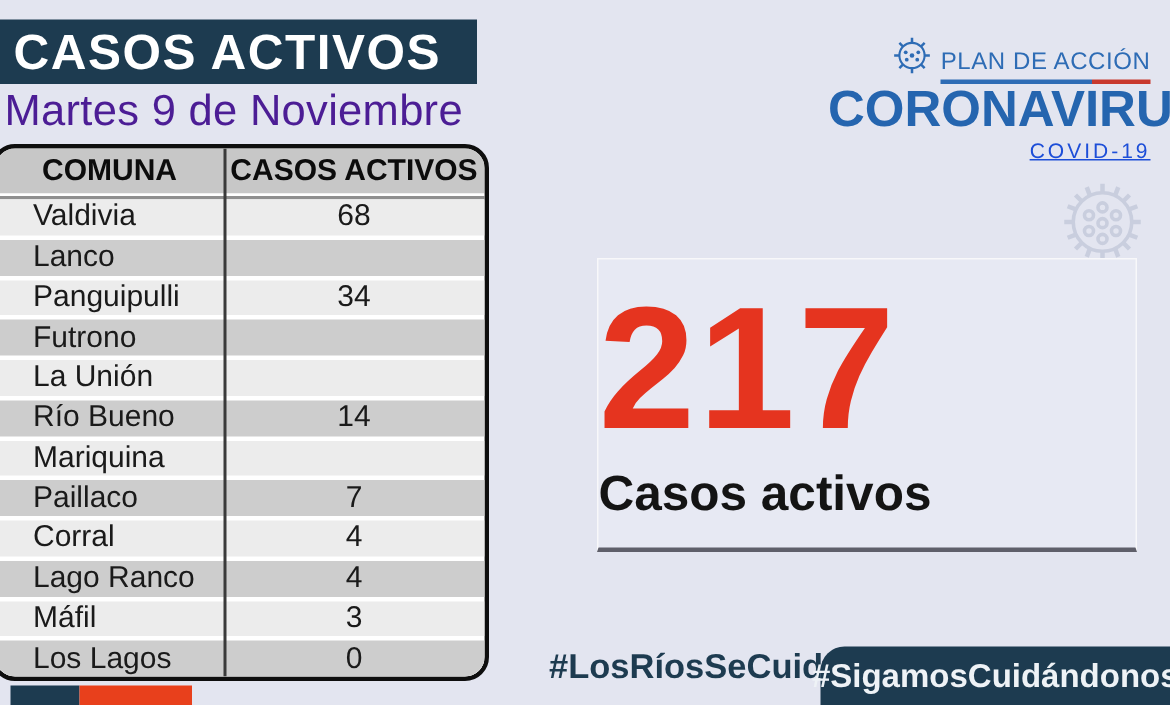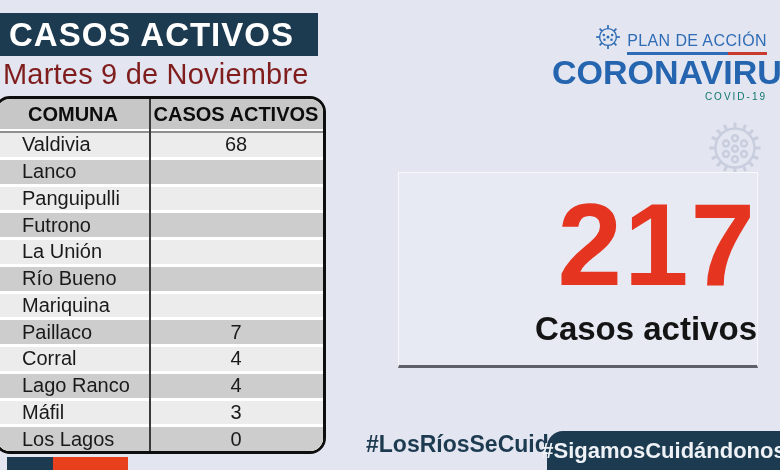--- a/index.html
+++ b/index.html
@@ -16,21 +16,21 @@
   .banner {
     position: absolute; left: 0; top: 13px;
     width: 318px; height: 43px;
     background: #1d3b50;
     color: #ffffff;
     font-size: 33px; font-weight: bold; letter-spacing: 1px;
     line-height: 43px; padding-left: 9px;
   }
   .date {
     position: absolute; left: 3px; top: 58px;
-    color: #7f1d1d; font-size: 29px; letter-spacing: 0.2px;
+    color: #4c1d95; font-size: 29px; letter-spacing: 0.2px;
   }
 
   
   .ctable {
     position: absolute; left: -6px; top: 96px;
     width: 332px; height: 358px;
     background: #ffffff;
     border: 3px solid #0e0e0e;
     border-radius: 16px;
     overflow: hidden;
@@ -64,30 +64,30 @@
     color: #2e6cb5; font-size: 16px; letter-spacing: 0.4px; white-space: nowrap;
   }
   .plan-underline {
     height: 3px; margin-top: 2px;
     background: linear-gradient(to right, #2e6cb5 0 72%, #c8392e 72% 100%);
   }
   .brand {
     color: #2565af; font-size: 34px; font-weight: bold; letter-spacing: 0px;
     line-height: 1.05; white-space: nowrap;
   }
-  .covid { color: #0f766e; font-size: 10px; letter-spacing: 2px; }
+  .covid { color: #1d4ed8; font-size: 14px; letter-spacing: 2px; text-decoration: underline; }
 
   
   .summary {
     position: absolute; left: 398px; top: 172px;
     width: 360px; height: 196px;
     background: #e7e9f3;
     border: 1px solid #f8f8fa;
     border-bottom: 3px solid #5f5f6a;
-    display: flex; flex-direction: column; align-items: flex-end; justify-content: center;
+    display: flex; flex-direction: column; align-items: flex-start; justify-content: center;
   }
   .total {
     color: #e5341f; font-size: 116px; font-weight: bold; line-height: 0.95;
     letter-spacing: 2px;
   }
   .total-label { color: #141414; font-size: 33px; font-weight: bold; margin-top: 10px; }
 
   
   .watermark { position: absolute; right: 12px; top: 115px; }
 
@@ -124,29 +124,31 @@
     <div class="rows" id="table-rows">
         <div class="trow light">
           <div class="td comuna">Valdivia</div>
           <div class="td casos">68</div>
         </div>
         <div class="trow dark">
           <div class="td comuna">Lanco</div>
         </div>
         <div class="trow light">
           <div class="td comuna">Panguipulli</div>
+          <div class="td casos">34</div>
         </div>
         <div class="trow dark">
           <div class="td comuna">Futrono</div>
         </div>
         <div class="trow light">
           <div class="td comuna">La Unión</div>
         </div>
         <div class="trow dark">
           <div class="td comuna">Río Bueno</div>
+          <div class="td casos">14</div>
         </div>
         <div class="trow light">
           <div class="td comuna">Mariquina</div>
         </div>
         <div class="trow dark">
           <div class="td comuna">Paillaco</div>
           <div class="td casos">7</div>
         </div>
         <div class="trow light">
           <div class="td comuna">Corral</div>

